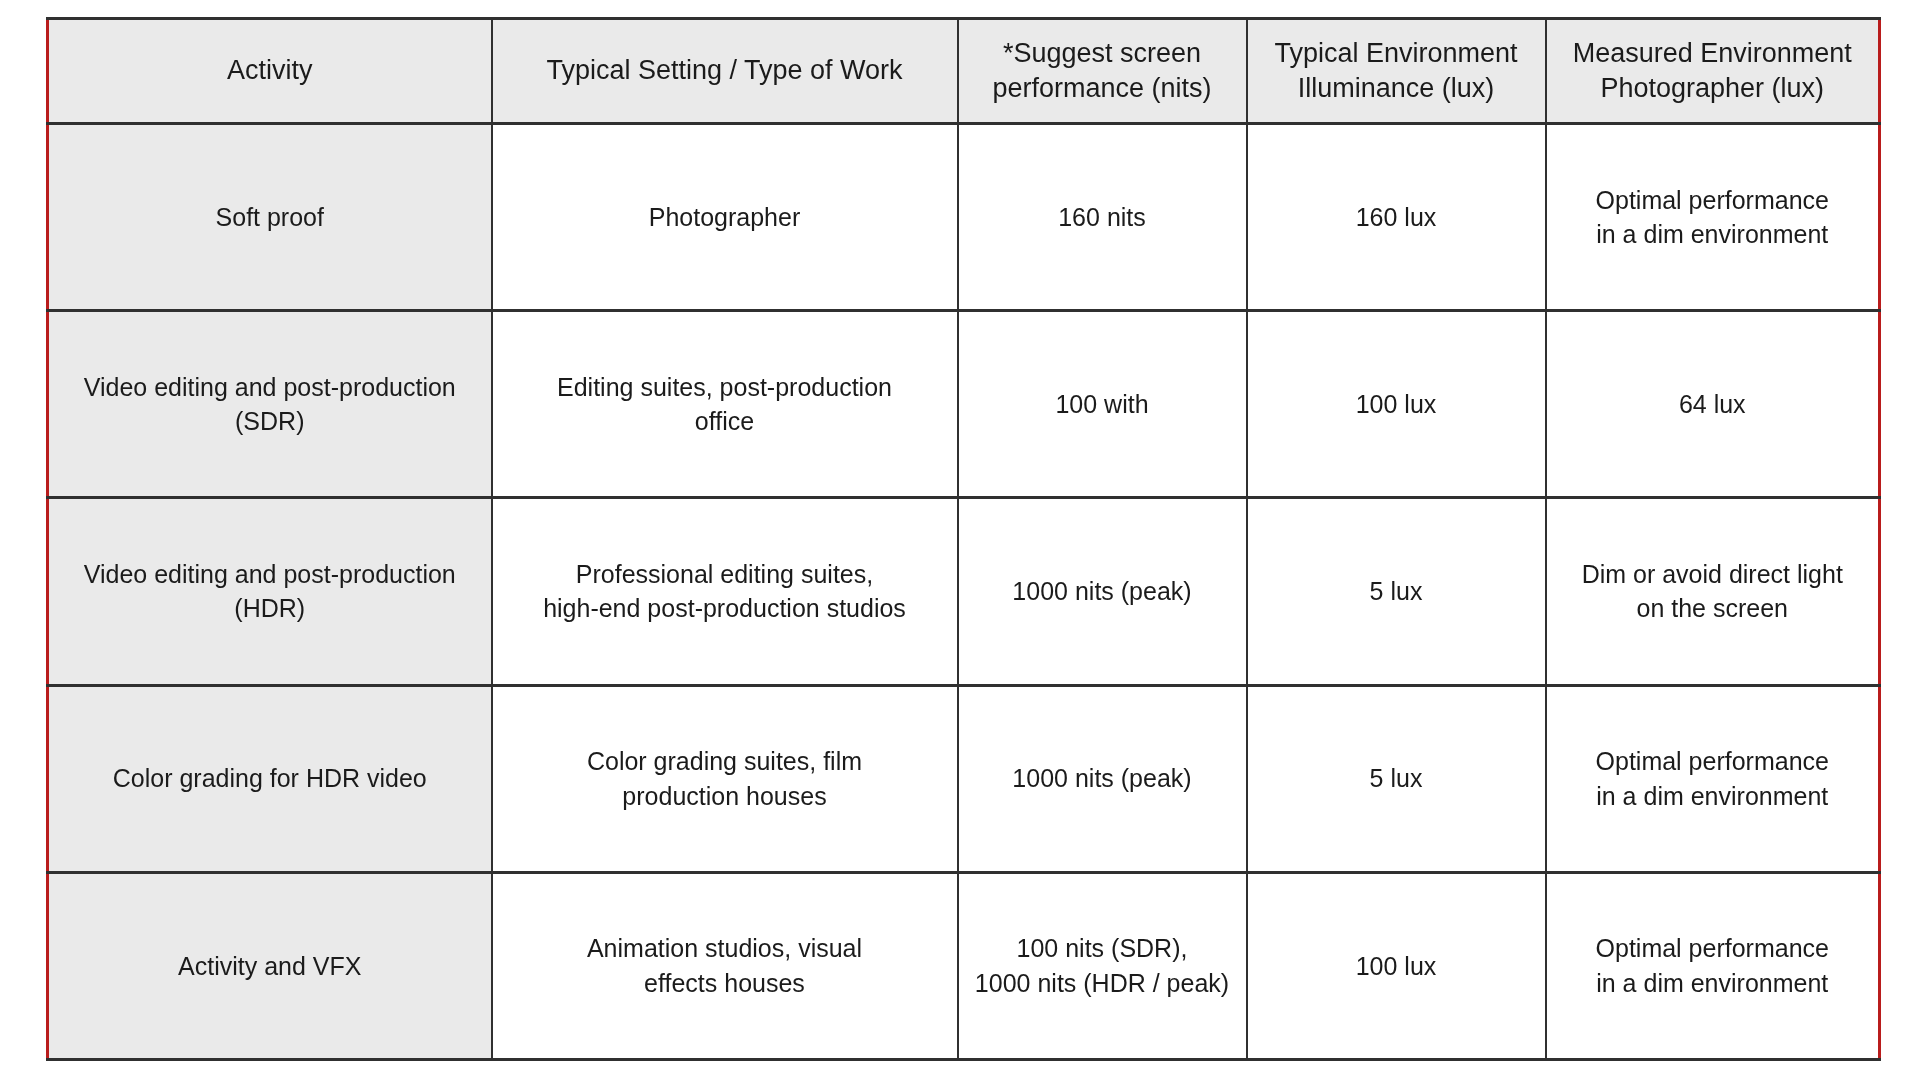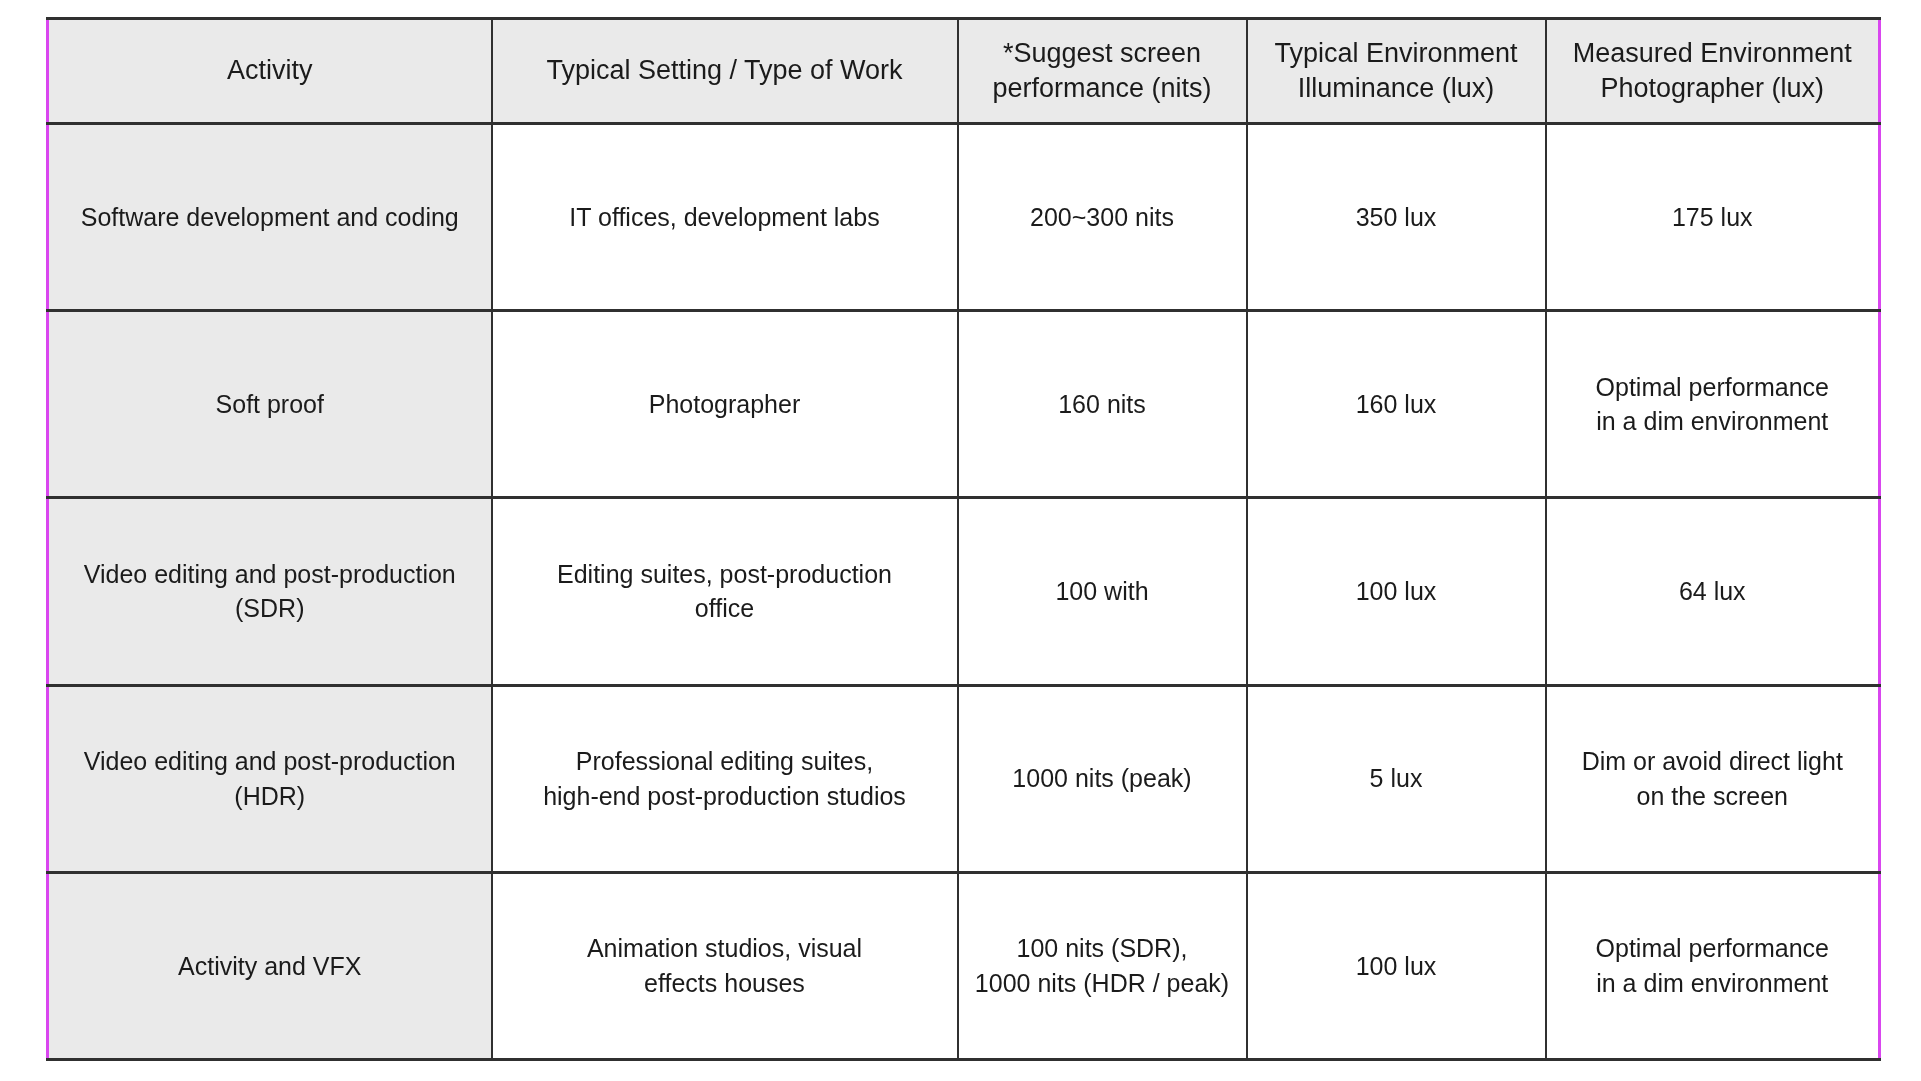--- a/index.html
+++ b/index.html
@@ -15,21 +15,21 @@
     position: absolute;
     left: 46px;
     top: 17px;
   }
   table.ref-table {
     border-collapse: collapse;
     table-layout: fixed;
     width: 1832px;
     height: 1044px;
     background: #1d4ed8;
-    border: 3px solid #d946ef;
+    border: 3px solid #b91c1c;
   }
   table.ref-table th,
   table.ref-table td {
     border-left: 2px solid #303030;
     border-right: 2px solid #303030;
     border-top: 3px solid #303030;
     border-bottom: 3px solid #303030;
     text-align: center;
     vertical-align: middle;
     white-space: pre-line;
@@ -74,27 +74,20 @@
         <th>*Suggest screen
 performance (nits)</th>
         <th>Typical Environment
 Illuminance (lux)</th>
         <th>Measured Environment
 Photographer (lux)</th>
       </tr>
     </thead>
     <tbody>
       <tr>
-        <td class="activity-cell">Software development and coding</td>
-        <td>IT offices, development labs</td>
-        <td>200~300 nits</td>
-        <td>350 lux</td>
-        <td>175 lux</td>
-      </tr>
-      <tr>
         <td class="activity-cell">Soft proof</td>
         <td>Photographer</td>
         <td>160 nits</td>
         <td>160 lux</td>
         <td>Optimal performance
 in a dim environment</td>
       </tr>
       <tr>
         <td class="activity-cell">Video editing and post-production
 (SDR)</td>
@@ -108,20 +101,29 @@
         <td class="activity-cell">Video editing and post-production
 (HDR)</td>
         <td>Professional editing suites,
 high-end post-production studios</td>
         <td>1000 nits (peak)</td>
         <td>5 lux</td>
         <td>Dim or avoid direct light
 on the screen</td>
       </tr>
       <tr>
+        <td class="activity-cell">Color grading for HDR video</td>
+        <td>Color grading suites, film
+production houses</td>
+        <td>1000 nits (peak)</td>
+        <td>5 lux</td>
+        <td>Optimal performance
+in a dim environment</td>
+      </tr>
+      <tr>
         <td class="activity-cell">Activity and VFX</td>
         <td>Animation studios, visual
 effects houses</td>
         <td>100 nits (SDR),
 1000 nits (HDR / peak)</td>
         <td>100 lux</td>
         <td>Optimal performance
 in a dim environment</td>
       </tr>
     </tbody>

